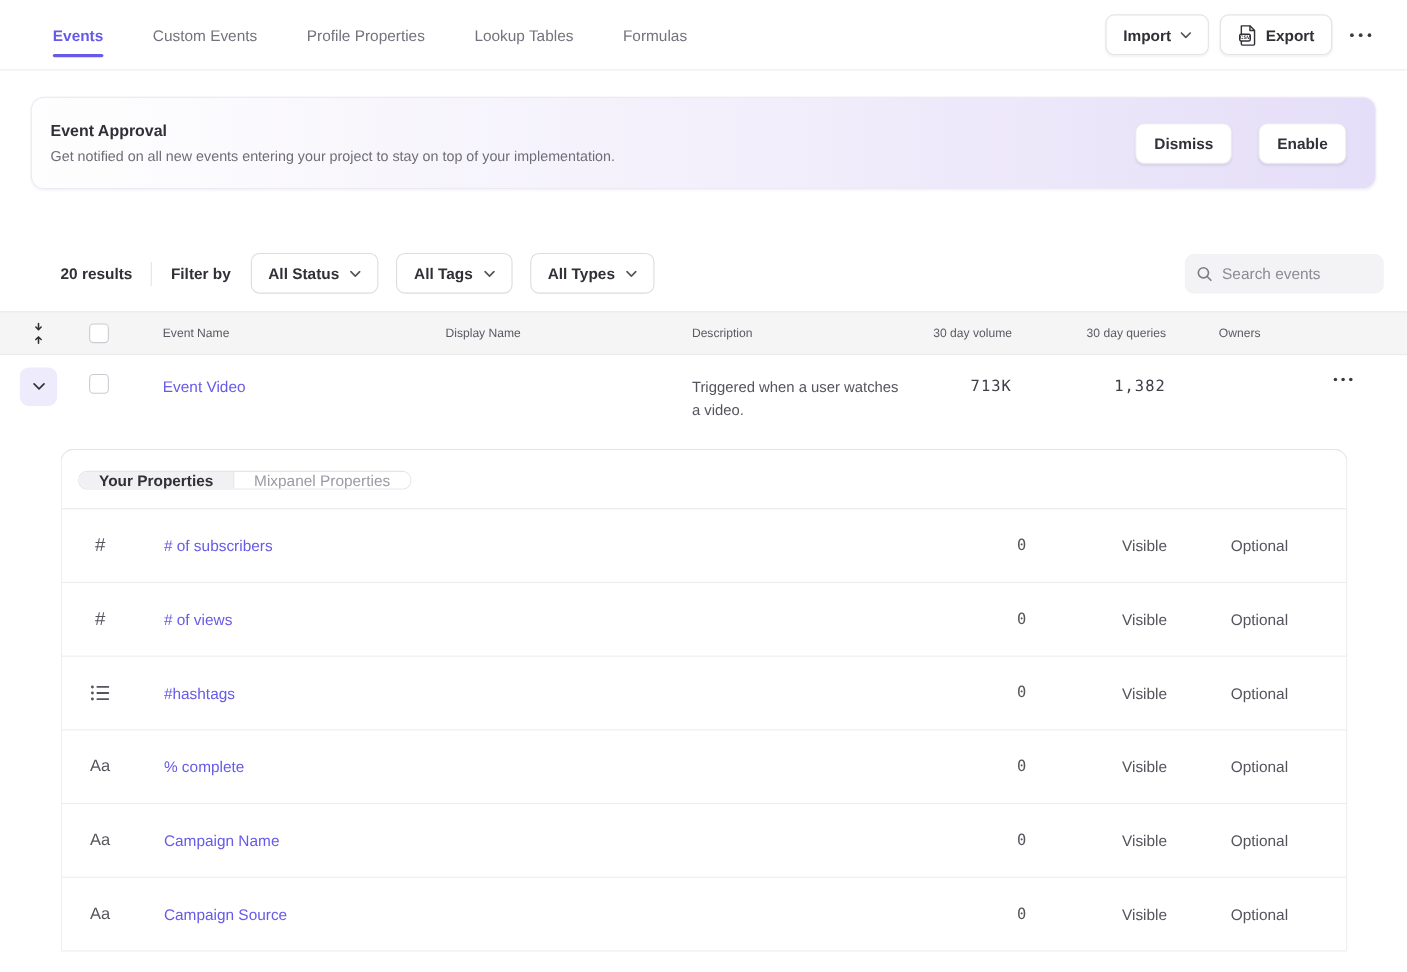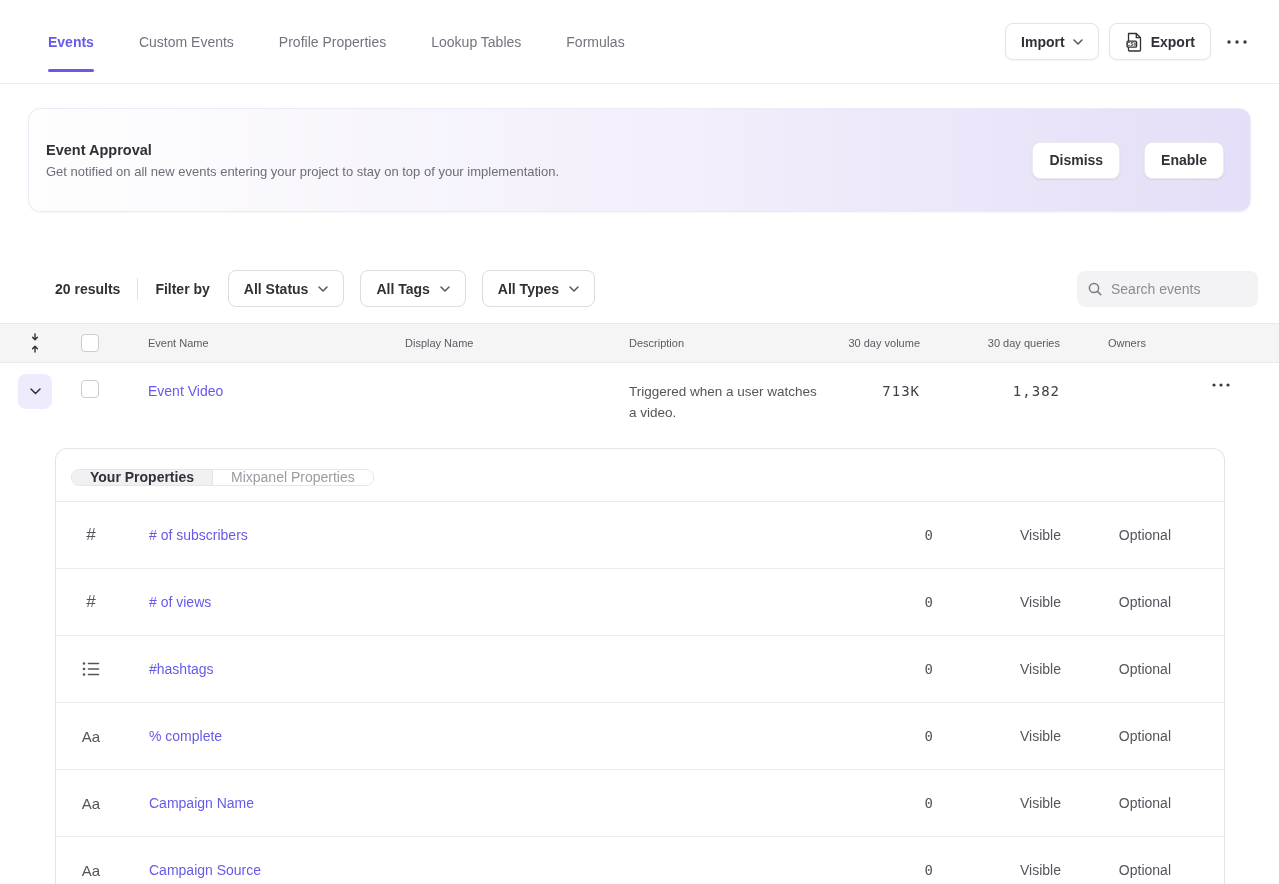--- a/index.html
+++ b/index.html
@@ -1,37 +1,37 @@
 <!DOCTYPE html>
 <html><head>
 <meta charset="utf-8">
 <style>
   * { margin:0; padding:0; box-sizing:border-box; }
   html,body { width:1279px; height:884px; overflow:hidden; background:#fff;
     font-family:"Liberation Sans", sans-serif; color:#303037; }
   button { font-family:inherit; cursor:pointer; background:none; border:none; }
 
   
-  .nav { height:84px; display:flex; align-items:center; padding:0 26px 0 48px;
+  .nav { height:64px; display:flex; align-items:center; padding:0 26px 0 48px;
     border-bottom:1px solid #ececef; background:#fff; }
   .tabs { display:flex; gap:45px; height:100%; }
   .tab { position:relative; font-size:14px; color:#73737d; font-weight:500;
     display:flex; align-items:center; padding:0; }
   .tab.active { color:#675ae8; font-weight:700; }
   .tab.active::after { content:""; position:absolute; left:0; right:0; bottom:11px;
     height:3px; border-radius:2px; background:#675ae8; }
   .nav-actions { margin-left:auto; display:flex; align-items:center; gap:10px; }
   .btn { display:inline-flex; align-items:center; gap:8px; background:#fff;
     border:1px solid #e4e4e8; border-radius:8px; height:37px; padding:0 15px;
     font-size:14px; font-weight:600; color:#303037;
     box-shadow:0 1px 2px rgba(16,16,20,.05); }
   .more-btn { padding:0 6px; display:flex; align-items:center; }
 
   
-  .banner { margin:24px 28px 0; height:104px; border-radius:12px;
+  .banner { margin:24px 28px 0; height:84px; border-radius:12px;
     background:linear-gradient(90deg,#fefefe 0%,#f2eefb 55%,#e5def8 100%);
     border:1px solid #eceaf6; box-shadow:0 1px 2px rgba(20,20,40,.04);
     display:flex; align-items:center; padding:0 26px 0 17px; }
   .banner-text { flex:1; }
   .banner-title { font-size:14.5px; font-weight:700; color:#303037; margin-bottom:6px; }
   .banner-sub { font-size:13px; color:#6e6e78; }
   .banner-actions { display:flex; gap:24px; }
   .banner-btn { background:#fff; border:1px solid #eaeaee; border-radius:8px;
     height:37px; padding:0 16px; font-size:14px; font-weight:600; color:#303037;
     box-shadow:0 1px 2px rgba(16,16,20,.07); }

